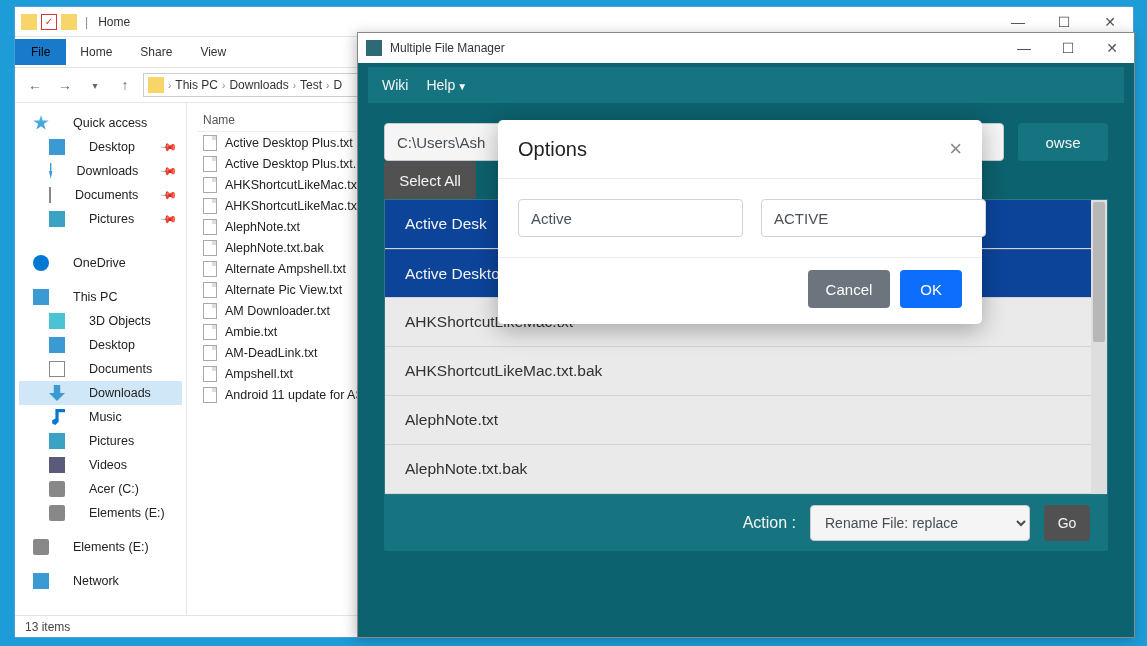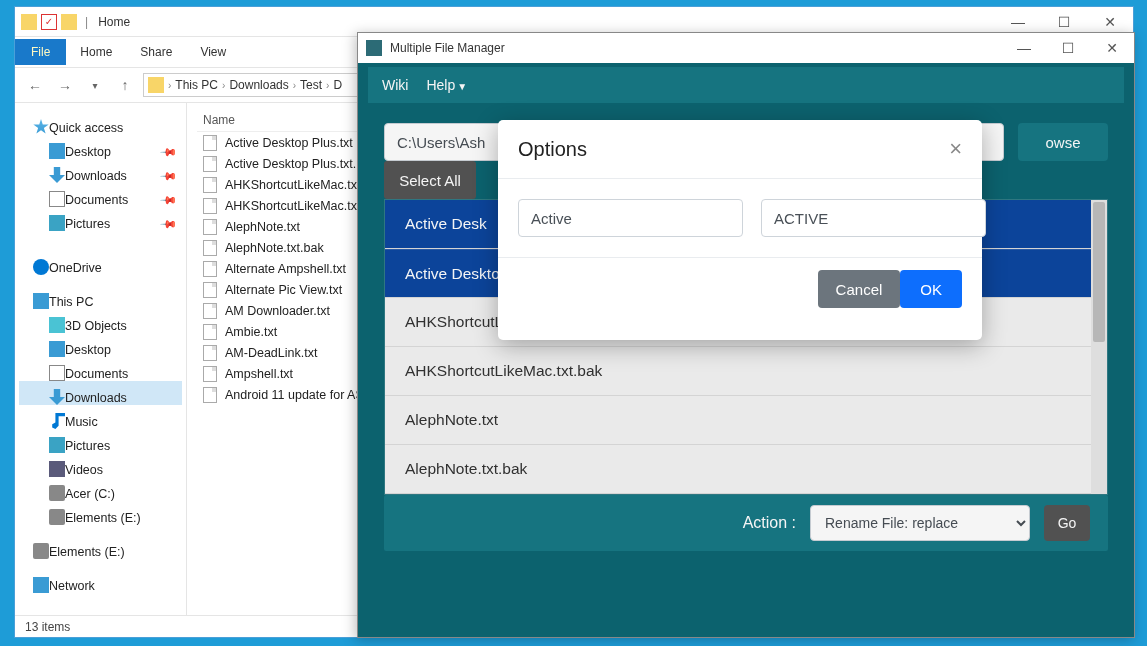--- a/index.html
+++ b/index.html
@@ -14,33 +14,33 @@
   height: 30px; display: flex; align-items: center; background: #fff;
   border-bottom: 1px solid #e5e5e5; padding-left: 6px;
 }
 .exp-titlebar .tb-icon { width: 16px; height: 16px; background: #f8d568; display:inline-block; margin-right:4px;}
 .exp-titlebar .tb-check { width:16px; height:16px; border:1px solid #d33; display:inline-flex; align-items:center; justify-content:center; font-size:10px; color:#d33; margin-right:4px;}
 .exp-titlebar .tb-title { font-size: 12px; color:#333; margin-left:6px;}
 .exp-titlebar .winbtns { margin-left:auto; display:flex;}
 .exp-titlebar .winbtn { width:46px; height:30px; display:flex; align-items:center; justify-content:center; font-size:14px; color:#555;}
 
 .exp-ribbon { height: 30px; display:flex; align-items:center; padding-left:0;}
-.exp-ribbon .file-tab { background:#1979ca; color:#fef9c3; padding:6px 16px; font-size:12px;text-align:right;}
+.exp-ribbon .file-tab { background:#1979ca; color:#000000; padding:6px 16px; font-size:12px;text-align:right;}
 .exp-ribbon .tab { padding:6px 14px; font-size:12px; color:#333;}
 
 .exp-nav { height: 36px; display:flex; align-items:center; border-top:1px solid #e5e5e5; border-bottom:1px solid #e5e5e5; padding:0 8px; gap:6px;}
 .exp-nav .navbtn { width:24px; height:24px; display:flex; align-items:center; justify-content:center; color:#666; font-size:14px;}
 .exp-nav .crumb-box { display:flex; align-items:center; border:1px solid #ccc; height:24px; padding:0 4px; flex:0 0 auto; min-width:220px;}
 .exp-nav .crumb-box .folder-ic { width:16px; height:16px; background:#f8d568; margin-right:4px;}
 .exp-nav .crumb { font-size:12px; color:#333; padding:0 4px;}
 .exp-nav .crumb-sep { color:#888; font-size:10px;}
 
 .exp-body { display:flex; height: calc(100% - 30px - 30px - 36px - 22px); }
 .exp-tree { width: 172px; border-right:1px solid #e5e5e5; padding:8px 4px; font-size:12.5px; color:#222; overflow:hidden;}
-.tree-item { display:flex; align-items:flex-end; height:24px; padding-left:14px; gap:0;}
+.tree-item { display:flex; align-items:center; height:24px; padding-left:14px; gap:24px;}
 .tree-item.sub { padding-left:30px;}
 .tree-item .pin { margin-left:auto; margin-right:6px; color:#888; font-size:11px; transform:rotate(45deg);}
 .tree-item.selected { background:#d0e7f7;}
 .tree-sep { height:10px;}
 .ic { width:16px; height:16px; display:inline-block;}
 .ic-star{background:linear-gradient(#5bb5e8,#3a9bd4);clip-path:polygon(50% 0,61% 35%,98% 35%,68% 57%,79% 91%,50% 70%,21% 91%,32% 57%,2% 35%,39% 35%);}
 .ic-desktop{background:#3a9bd4;}
 .ic-down{background:#3a9bd4;clip-path:polygon(30% 0,70% 0,70% 50%,100% 50%,50% 100%,0 50%,30% 50%);}
 .ic-doc{background:#fff;border:1px solid #888;}
 .ic-pic{background:#3aa3c4;}
@@ -100,21 +100,21 @@
 .mfm-action select { height:36px; width:220px; border:1px solid #ced4da; border-radius:4px; padding:0 10px; font-size:14px; color:#495057; background:#fff;}
 .mfm-action .go { height:36px; width:46px; background:#555; color:#fff; border:none; border-radius:4px; font-size:14px;}
 
 
 .modal { position:absolute; left:140px; top:57px; width:484px; background:#fff; border-radius:5px; box-shadow:0 6px 24px rgba(0,0,0,0.3); z-index:10;}
 .modal-hd { display:flex; align-items:center; padding:16px 20px; border-bottom:1px solid #e9ecef;}
 .modal-hd .mtitle { font-size:20px; color:#222;}
 .modal-hd .close { margin-left:auto; font-size:22px; color:#888; cursor:pointer;}
 .modal-bd { padding:20px; display:flex; gap:18px;}
 .modal-bd input { flex:1; height:38px; border:1px solid #ced4da; border-radius:4px; padding:0 12px; font-size:15px; color:#495057;}
-.modal-ft { padding:12px 20px 32px; display:flex; justify-content:flex-end; border-top:1px solid #e9ecef;}
+.modal-ft { padding:12px 20px 16px; display:flex; justify-content:flex-end; gap:10px; border-top:1px solid #e9ecef;}
 .modal-ft .btn { height:38px; padding:0 18px; border:none; border-radius:4px; font-size:15px;}
 .modal-ft .btn.cancel { background:#6c757d; color:#fff;}
 .modal-ft .btn.ok { background:#0d6efd; color:#fff; padding:0 20px;}
 </style>
 </head>
 <body>
 
 <div class="explorer">
   <div class="exp-titlebar">
     <span class="tb-icon"></span>

